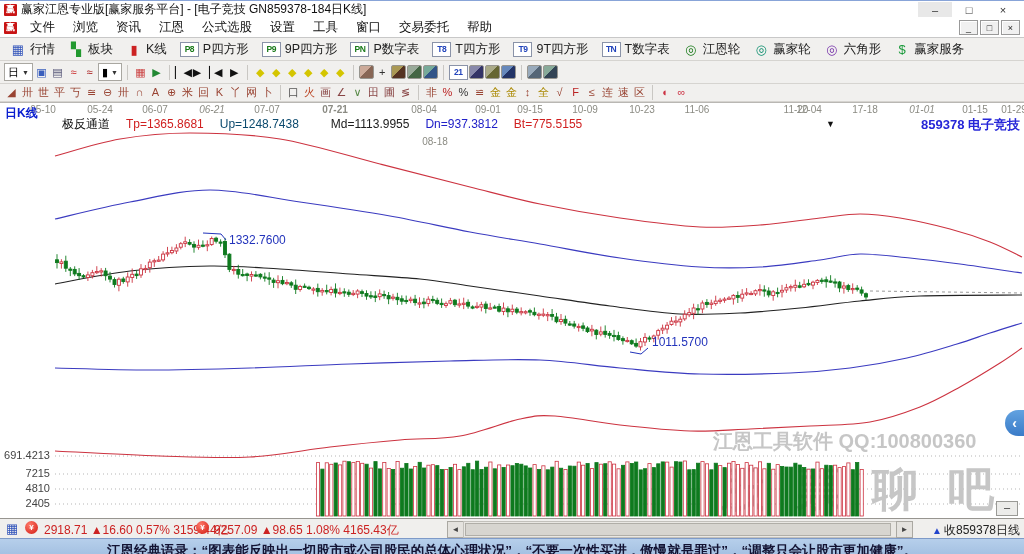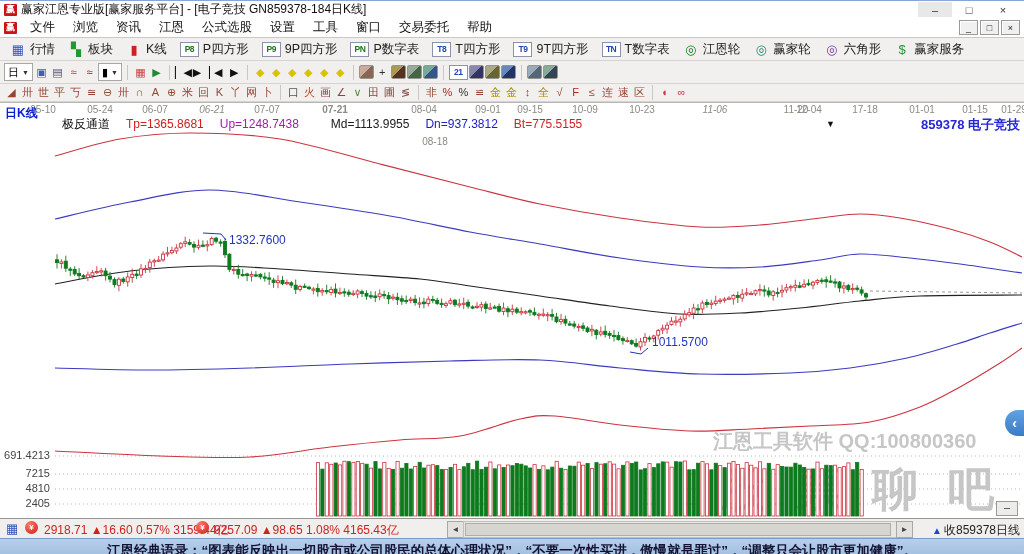--- a/index.html
+++ b/index.html
@@ -249,29 +249,29 @@
         <span class="xtick" style="left: 155px;">06-07</span>
         <span class="xtick" style="left: 212px; font-style: italic;">06-21</span>
         <span class="xtick" style="left: 267px;">07-07</span>
         <span class="xtick" style="left: 335px; font-weight: bold;">07-21</span>
         <span class="xtick" style="left: 380px; margin-left: 44px;">08-04</span>
         <span class="xtick" style="left: 435px; margin-top: 32px;">08-18</span>
         <span class="xtick" style="left: 488px;">09-01</span>
         <span class="xtick" style="left: 530px;">09-15</span>
         <span class="xtick" style="left: 585px;">10-09</span>
         <span class="xtick" style="left: 642px;">10-23</span>
-        <span class="xtick" style="left: 715px; font-style: italic;">11-06</span>
+        <span class="xtick" style="left: 697px;">11-06</span>
         <span class="xtick" style="left: 796px;">11-20</span>
         <span class="xtick" style="left: 809px;">12-04</span>
         <span class="xtick" style="left: 865px;">17-18</span>
-        <span class="xtick" style="left: 922px;">01-01</span>
+        <span class="xtick" style="left: 922px; font-style: italic;">01-01</span>
         <span class="xtick" style="left: 975px;">01-15</span>
         <span class="xtick" style="left: 1014px;">01-29</span>
       </div>
-    <div class="indrow" id="indrow"><span style="color: rgb(17, 17, 17);">极反通道</span><span style="color: rgb(208, 32, 32);">Tp=1365.8681</span><span style="color: #a21caf;">Up=1248.7438</span><span style="color: rgb(32, 32, 32); padding-left: 16px;">Md=1113.9955</span><span style="color: rgb(32, 32, 200);">Dn=937.3812</span><span style="color: rgb(208, 32, 32);">Bt=775.5155</span></div>
+    <div class="indrow" id="indrow"><span style="color: rgb(17, 17, 17);">极反通道</span><span style="color: rgb(208, 32, 32);">Tp=1365.8681</span><span style="color: #0c4a6e;">Up=1248.7438</span><span style="color: rgb(32, 32, 32); padding-left: 16px;">Md=1113.9955</span><span style="color: rgb(32, 32, 200);">Dn=937.3812</span><span style="color: rgb(208, 32, 32);">Bt=775.5155</span></div>
     <span class="symlabel">859378  电子竞技</span>
     <span class="downmark">▼</span>
     <svg id="chartsvg" width="1024" height="414">
         <g>
           <line x1="55" y1="353" x2="1020" y2="353" stroke="#b5b5b5" stroke-dasharray="1 3"></line>
           <line x1="55" y1="371" x2="1020" y2="371" stroke="#b5b5b5" stroke-dasharray="1 3"></line>
           <line x1="55" y1="386" x2="1020" y2="386" stroke="#b5b5b5" stroke-dasharray="1 3"></line>
           <line x1="55" y1="401" x2="1020" y2="401" stroke="#b5b5b5" stroke-dasharray="1 3"></line>
         </g>
         <g font-size="11" fill="#444">

